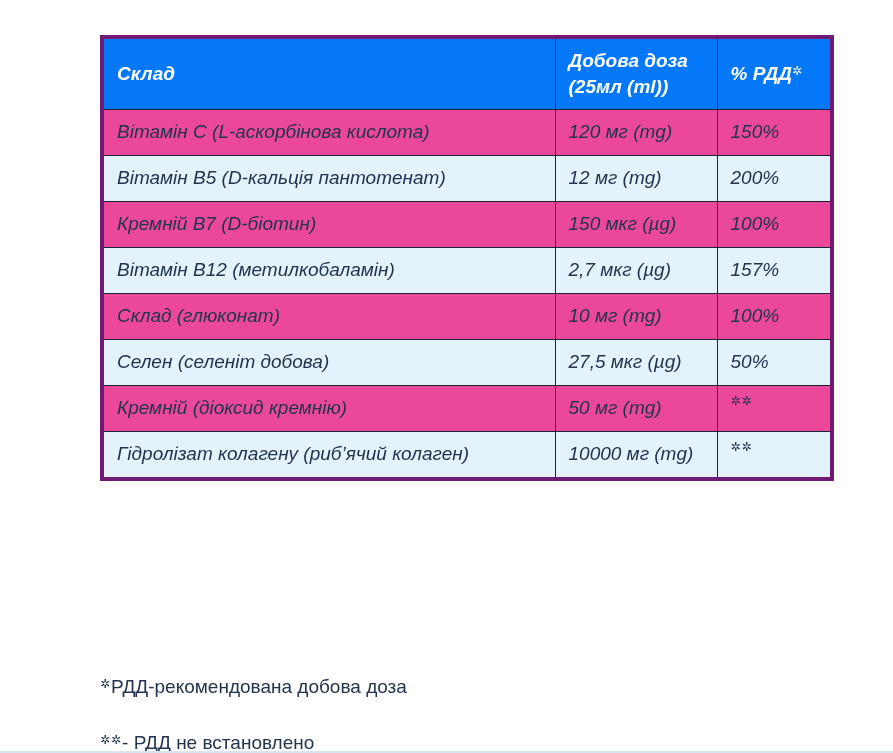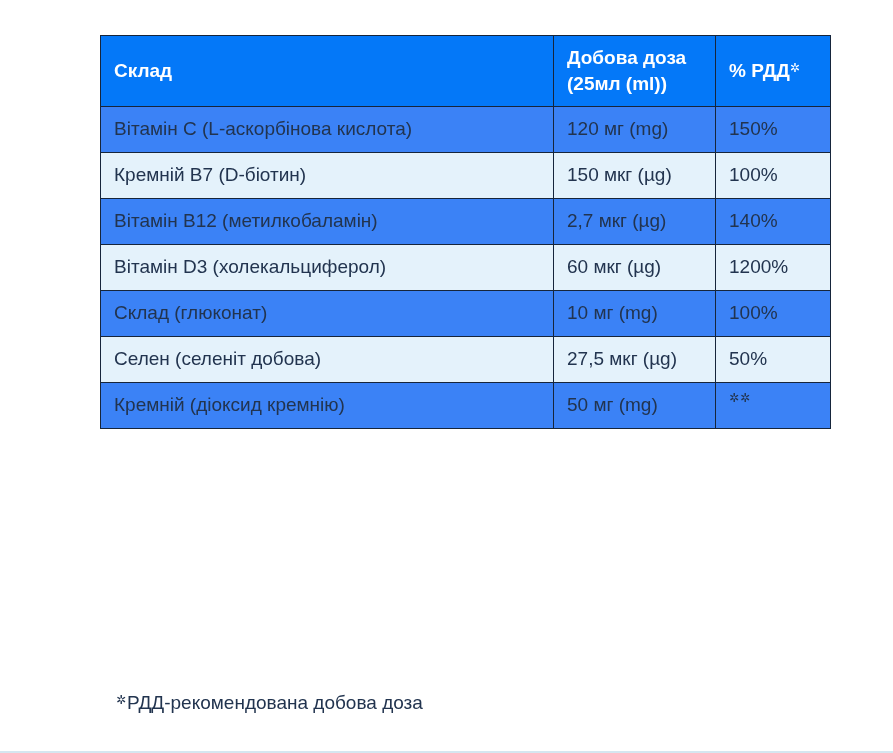--- a/index.html
+++ b/index.html
@@ -17,21 +17,22 @@
   }
   .table-wrap {
     position: absolute;
     left: 100px;
     top: 35px;
   }
   table.composition {
     border-collapse: collapse;
     table-layout: fixed;
     width: 730px;
-    border: 1px solid #701a75;
+    border: 4px solid #701a75;
+    font-style: italic;
   }
   table.composition th,
   table.composition td {
     border: 1px solid #16253b;
     text-align: left;
     vertical-align: middle;
   }
   thead th {
     background: #0478f8;
     color: #ffffff;
@@ -43,21 +44,21 @@
   }
   thead th .hdr-sup {
     font-size: 12px;
     vertical-align: 5px;
   }
   tbody td {
     font-size: 19px;
     color: #22344f;
     height: 45px;
     padding: 0 13px;
-    background: #3b82f6;
+    background: #ec4899;
     line-height: 1.2;
   }
   tbody tr:nth-child(even) td {
     background: #e4f2fb;
   }
   td.cell-rdd.note-sym {
     font-size: 12px;
     vertical-align: middle;
     padding-top: 0;
     letter-spacing: 1px;
@@ -67,21 +68,21 @@
     top: -7px;
   }
   .footnotes {
     position: absolute;
     left: 100px;
     top: 676px;
     font-size: 19px;
     color: #22344f;
   }
   .footnotes p {
-    margin: 16px;
+    margin: 0;
     line-height: 1.2;
   }
   .footnotes p + p {
     margin-top: 33px;
   }
   .footnotes sup {
     font-size: 12px;
     vertical-align: 5px;
     letter-spacing: 1px;
   }
@@ -117,49 +118,54 @@
         </th>
       </tr>
     </thead>
     <tbody id="table-body">
         <tr>
       <td class="cell-name">Вітамін C (L-аскорбінова кислота)</td>
       <td class="cell-dose">120 мг (mg)</td>
       <td class="cell-rdd">150%</td>
     </tr>
         <tr>
+      <td class="cell-name">Вітамін B5 (D-кальція пантотенат)</td>
+      <td class="cell-dose">12 мг (mg)</td>
+      <td class="cell-rdd">200%</td>
+    </tr>
+        <tr>
       <td class="cell-name">Кремній B7 (D-біотин)</td>
       <td class="cell-dose">150 мкг (µg)</td>
       <td class="cell-rdd">100%</td>
     </tr>
         <tr>
       <td class="cell-name">Вітамін B12 (метилкобаламін)</td>
       <td class="cell-dose">2,7 мкг (µg)</td>
-      <td class="cell-rdd">140%</td>
-    </tr>
-        <tr>
-      <td class="cell-name">Вітамін D3 (холекальциферол)</td>
-      <td class="cell-dose">60 мкг (µg)</td>
-      <td class="cell-rdd">1200%</td>
+      <td class="cell-rdd">157%</td>
     </tr>
         <tr>
       <td class="cell-name">Склад (глюконат)</td>
       <td class="cell-dose">10 мг (mg)</td>
       <td class="cell-rdd">100%</td>
     </tr>
         <tr>
       <td class="cell-name">Селен (селеніт добова)</td>
       <td class="cell-dose">27,5 мкг (µg)</td>
       <td class="cell-rdd">50%</td>
     </tr>
         <tr>
       <td class="cell-name">Кремній (діоксид кремнію)</td>
       <td class="cell-dose">50 мг (mg)</td>
       <td class="cell-rdd note-sym"><span>✲✲</span></td>
     </tr>
+        <tr>
+      <td class="cell-name">Гідролізат колагену (риб’ячий колаген)</td>
+      <td class="cell-dose">10000 мг (mg)</td>
+      <td class="cell-rdd note-sym"><span>✲✲</span></td>
+    </tr>
       </tbody>
   </table>
 
 </div>
 
 <div class="footnotes">
   <p><sup>✲</sup><span>РДД-рекомендована добова доза</span></p>
   <p><sup>✲✲</sup><span>- РДД не встановлено</span></p>
 </div>
 

